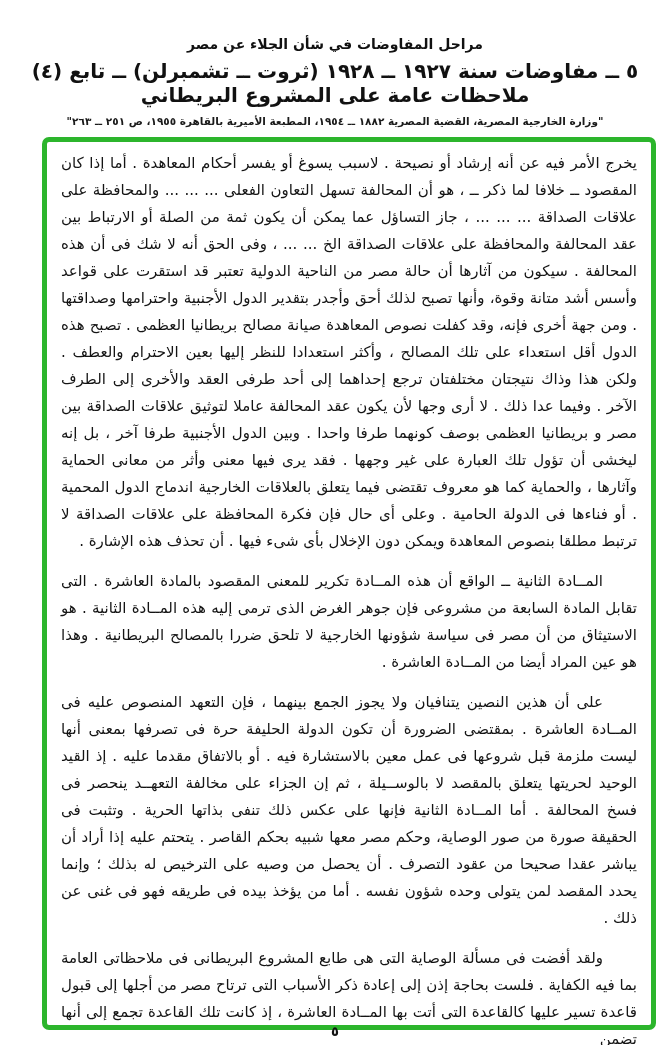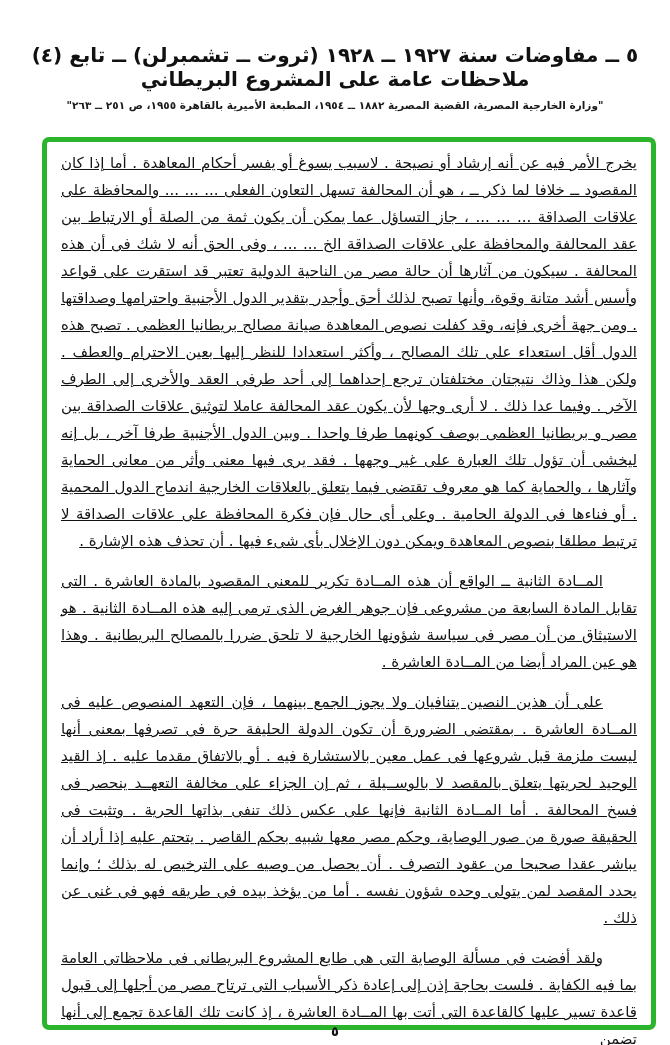--- a/index.html
+++ b/index.html
@@ -50,25 +50,26 @@
     text-align:center;
     font-size:13px;font-weight:bold;
   }
 </style>
 </head>
 <body>
 
 <div class="page">
 
   <div class="header">
+    <div class="title">مراحل المفاوضات في شأن الجلاء عن مصر</div>
     <div class="subtitle">٥ ــ مفاوضات سنة ١٩٢٧ ــ ١٩٢٨ (ثروت ــ تشمبرلن) ــ تابع (٤) ملاحظات عامة على المشروع البريطاني</div>
     <div class="source">"وزارة الخارجية المصرية، القضية المصرية ١٨٨٢ ــ ١٩٥٤، المطبعة الأميرية بالقاهرة ١٩٥٥، ص ٢٥١ ــ ٢٦٣"</div>
   </div>
 
-  <div class="highlight-box" style="border-color: rgb(44, 181, 44); text-decoration: underline;">
+  <div class="highlight-box" style="border-color: rgb(44, 181, 44);">
     <div class="body-text">
       <p>يخرج الأمر فيه عن أنه إرشاد أو نصيحة . لاسبب يسوغ أو يفسر أحكام المعاهدة . أما إذا كان المقصود ــ خلافا لما ذكر ــ ، هو أن المحالفة تسهل التعاون الفعلى ... ... ... والمحافظة على علاقات الصداقة ... ... ... ، جاز التساؤل عما يمكن أن يكون ثمة من الصلة أو الارتباط بين عقد المحالفة والمحافظة على علاقات الصداقة الخ ... ... ، وفى الحق أنه لا شك فى أن هذه المحالفة . سيكون من آثارها أن حالة مصر من الناحية الدولية تعتبر قد استقرت على قواعد وأسس أشد متانة وقوة، وأنها تصبح لذلك أحق وأجدر بتقدير الدول الأجنبية واحترامها وصداقتها .  ومن جهة أخرى فإنه، وقد كفلت نصوص المعاهدة صيانة مصالح بريطانيا العظمى . تصبح هذه الدول أقل استعداء على تلك المصالح ، وأكثر استعدادا للنظر إليها بعين الاحترام والعطف . ولكن هذا وذاك نتيجتان مختلفتان ترجع إحداهما إلى أحد طرفى العقد والأخرى إلى الطرف الآخر . وفيما عدا ذلك . لا أرى وجها لأن يكون عقد المحالفة عاملا لتوثيق علاقات الصداقة بين مصر و بريطانيا العظمى بوصف كونهما طرفا واحدا . وبين الدول الأجنبية طرفا آخر ، بل إنه ليخشى أن تؤول تلك العبارة على غير وجهها . فقد يرى فيها معنى وأثر من معانى الحماية وآثارها ، والحماية كما هو معروف تقتضى فيما يتعلق بالعلاقات الخارجية اندماج الدول المحمية . أو فناءها فى الدولة الحامية . وعلى أى حال فإن فكرة المحافظة على علاقات الصداقة لا ترتبط مطلقا بنصوص المعاهدة ويمكن دون الإخلال بأى شىء فيها . أن تحذف هذه الإشارة .</p>
       <p class="indent">المــادة الثانية ــ الواقع أن هذه المــادة تكرير للمعنى المقصود بالمادة العاشرة . التى تقابل المادة السابعة من مشروعى فإن جوهر الغرض الذى ترمى إليه هذه المــادة الثانية . هو الاستيثاق من أن مصر فى سياسة شؤونها الخارجية لا تلحق ضررا بالمصالح البريطانية . وهذا هو عين المراد أيضا من المــادة العاشرة .</p>
       <p class="indent">على أن هذين النصين يتنافيان ولا يجوز الجمع بينهما ، فإن التعهد المنصوص عليه فى المــادة العاشرة . بمقتضى الضرورة أن تكون الدولة الحليفة حرة فى تصرفها بمعنى أنها ليست ملزمة قبل شروعها فى عمل معين بالاستشارة فيه . أو بالاتفاق مقدما عليه . إذ القيد الوحيد لحريتها يتعلق بالمقصد لا بالوســيلة ، ثم إن الجزاء على مخالفة التعهــد ينحصر فى فسخ المحالفة . أما المــادة الثانية فإنها على عكس ذلك تنفى بذاتها الحرية . وتثبت فى الحقيقة صورة من صور الوصاية، وحكم مصر معها شبيه بحكم القاصر . يتحتم عليه إذا أراد أن يباشر عقدا صحيحا من عقود التصرف . أن يحصل من وصيه على الترخيص له بذلك ؛ وإنما يحدد المقصد لمن يتولى وحده شؤون نفسه . أما من يؤخذ بيده فى طريقه فهو فى غنى عن ذلك .</p>
       <p class="indent">ولقد أفضت فى مسألة الوصاية التى هى طابع المشروع البريطانى فى ملاحظاتى العامة بما فيه الكفاية . فلست بحاجة إذن إلى إعادة ذكر الأسباب التى ترتاح مصر من أجلها إلى قبول قاعدة تسير عليها كالقاعدة التى أتت بها المــادة العاشرة ، إذ كانت تلك القاعدة تجمع إلى أنها تضمن</p>
     </div>
   </div>
 
   <div class="footer">٥</div>
 

